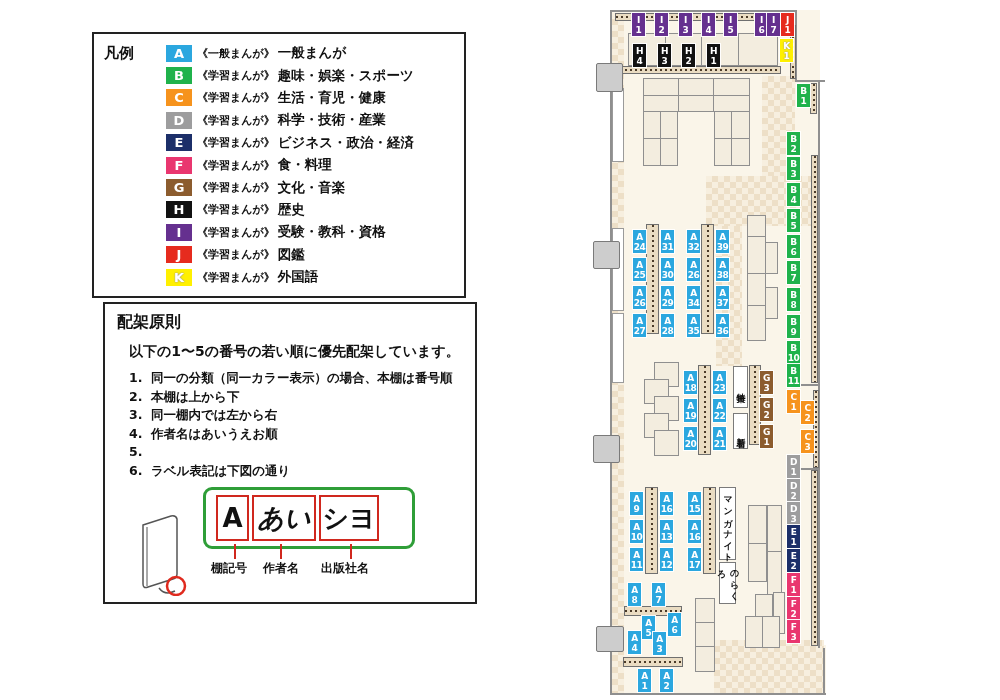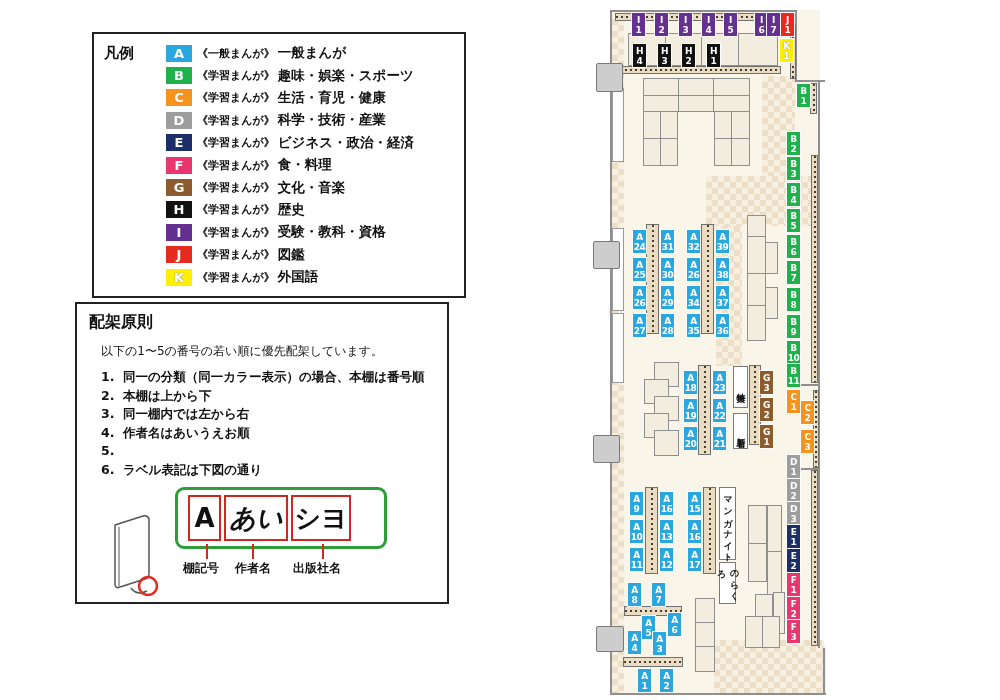--- a/index.html
+++ b/index.html
@@ -10,23 +10,23 @@
   #legend-box{left:92px;top:32px;width:370px;height:262px;}
   #legend-inner{display:flex;padding:8px 6px 4px 10px;}
   #legend-title{font-size:15px;font-weight:700;width:62px;padding-top:2px;}
   #legend-rows{flex:1;}
   .lrow{display:flex;align-items:center;height:22.4px;}
   .lchip{display:inline-flex;align-items:center;justify-content:center;width:26px;height:17px;
          color:#fff;font-size:13px;font-weight:700;margin-right:5px;flex:0 0 26px;}
   .lchip.ktext{color:#fff;text-shadow:0 0 2px #999,0 0 1px #999;}
   .lcat{font-size:11px;font-weight:700;margin-right:3px;white-space:nowrap;}
   .llab{font-size:13.5px;font-weight:700;white-space:nowrap;}
-  #principles-box{left:75px;top:302px;width:370px;height:298px;}
+  #principles-box{left:103px;top:302px;width:370px;height:298px;}
   #principles-title{font-size:16px;font-weight:700;margin:8px 0 10px 12px;}
-  #principles-intro{font-size:12px;font-weight:400;margin:0 0 8px 24px;}
+  #principles-intro{font-size:14px;font-weight:700;margin:0 0 8px 24px;}
   .rule{display:flex;font-size:12.5px;font-weight:700;line-height:18.5px;margin-left:24px;}
   .rnum{flex:0 0 22px;}
   .rtext{white-space:pre-line;}
   
   #diagram-green{position:absolute;left:98px;top:183px;width:196px;height:56px;
                  border:3px solid #2f9e38;border-radius:9px;background:#fff;
                  display:flex;align-items:center;padding-left:10px;gap:3px;}
   .dbox{border:2px solid #d0281e;height:42px;display:flex;align-items:center;justify-content:center;
         font-size:26px;font-weight:700;color:#111;}
   #dbox-code{width:29px;}

